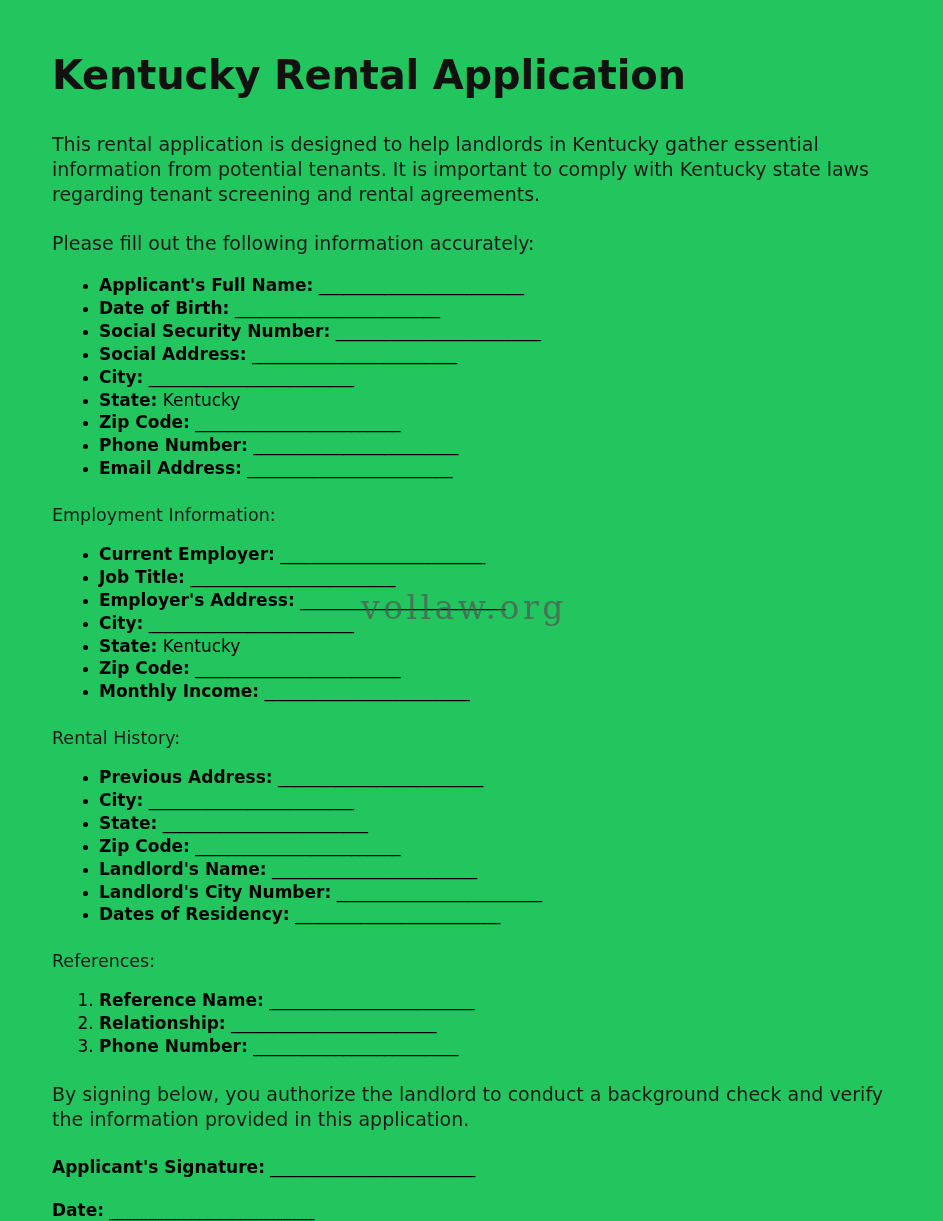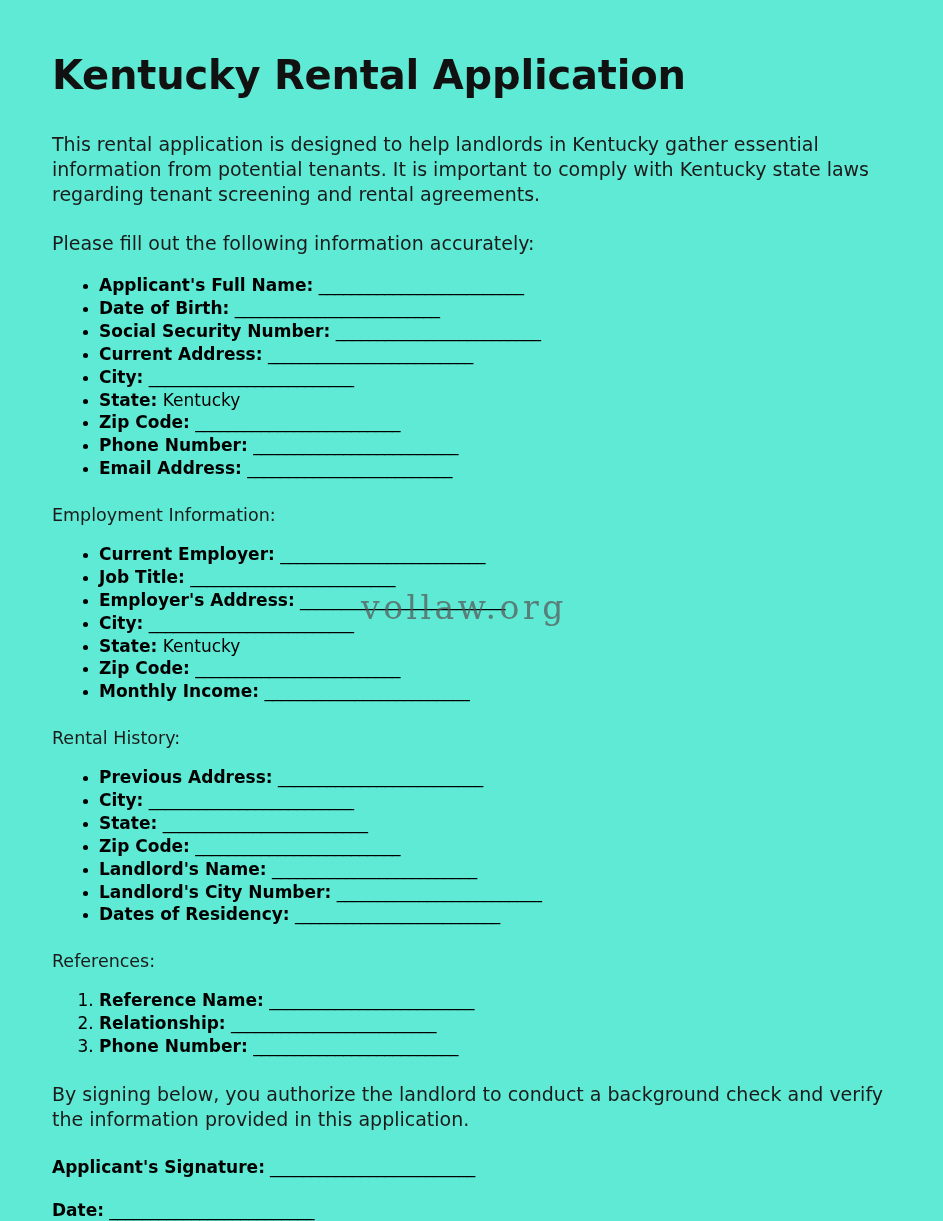--- a/index.html
+++ b/index.html
@@ -8,21 +8,21 @@
     background: #ffffff;
   }
   body {
     font-family: "DejaVu Sans", sans-serif;
     color: #000000;
   }
   .page {
     position: relative;
     width: 943px;
     height: 1221px;
-    background: #5eead4;
+    background: #22c55e;
     overflow: hidden;
     box-sizing: border-box;
     padding: 52px 50px 0 52px;
   }
   .doc-title {
     font-size: 40px;
     font-weight: bold;
     letter-spacing: -0.2px;
     line-height: 1.15;
     margin: 0 0 34px 0;
@@ -97,21 +97,21 @@
   <h1 class="doc-title">Kentucky Rental Application</h1>
 
   <p class="para">This rental application is designed to help landlords in Kentucky gather essential information from potential tenants. It is important to comply with Kentucky state laws regarding tenant screening and rental agreements.</p>
 
   <p class="para tight">Please fill out the following information accurately:</p>
 
   <ul class="fields">
       <li><span class="flabel">Applicant's Full Name:</span><span>&nbsp;</span><span class="blank">_________________________</span></li>
       <li><span class="flabel">Date of Birth:</span><span>&nbsp;</span><span class="blank">_________________________</span></li>
       <li><span class="flabel">Social Security Number:</span><span>&nbsp;</span><span class="blank">_________________________</span></li>
-      <li><span class="flabel">Current Address:</span><span>&nbsp;</span><span class="blank">_________________________</span></li>
+      <li><span class="flabel">Social Address:</span><span>&nbsp;</span><span class="blank">_________________________</span></li>
       <li><span class="flabel">City:</span><span>&nbsp;</span><span class="blank">_________________________</span></li>
       <li><span class="flabel">State:</span><span>&nbsp;</span><span class="fvalue">Kentucky</span></li>
       <li><span class="flabel">Zip Code:</span><span>&nbsp;</span><span class="blank">_________________________</span></li>
       <li><span class="flabel">Phone Number:</span><span>&nbsp;</span><span class="blank">_________________________</span></li>
       <li><span class="flabel">Email Address:</span><span>&nbsp;</span><span class="blank">_________________________</span></li>
     </ul>
 
   <p class="section-label">Employment Information:</p>
 
   <ul class="fields">

